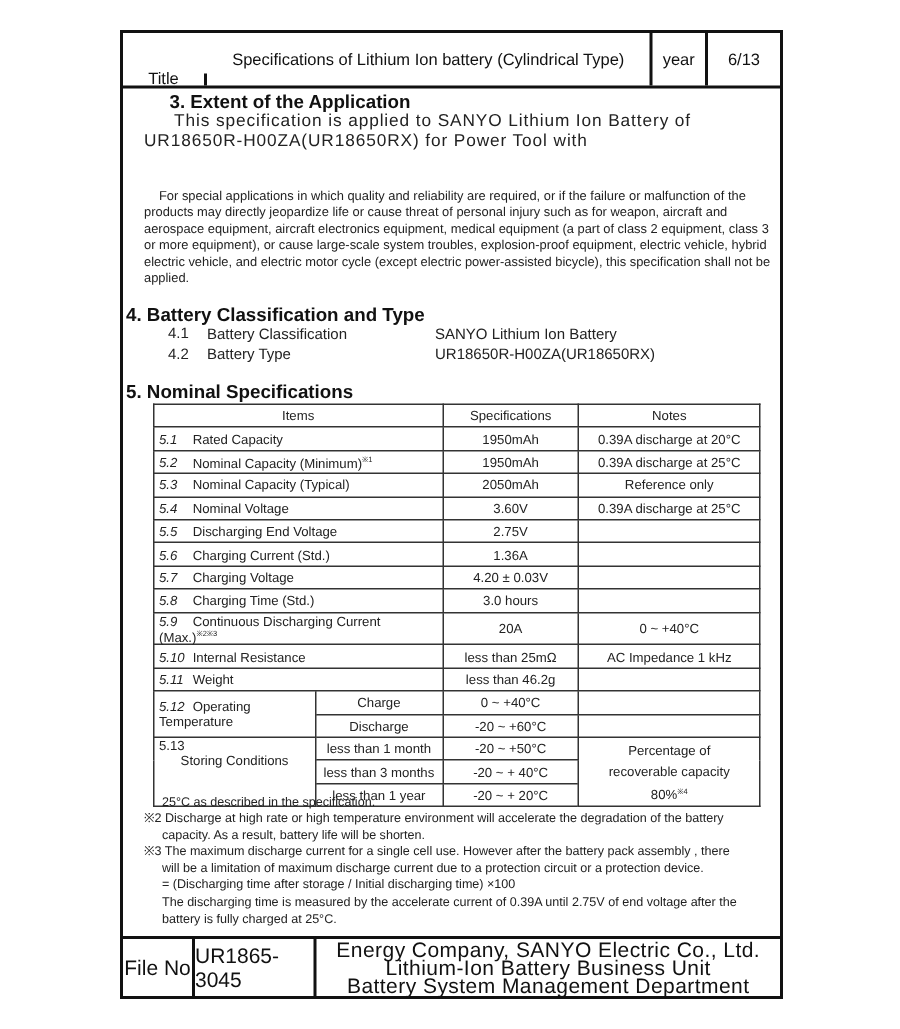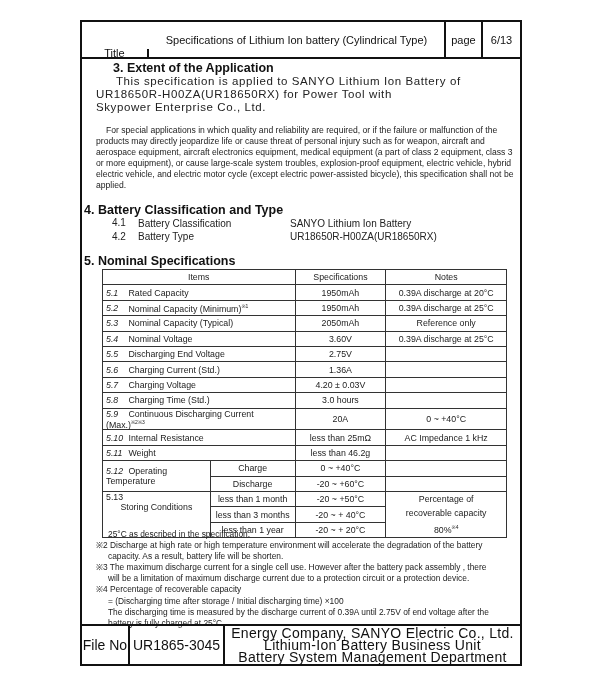--- a/index.html
+++ b/index.html
@@ -1,60 +1,59 @@
 <!DOCTYPE html>
 <html><head>
 <meta charset="utf-8">
 <style>
   html, body { margin: 0; padding: 0; background: #ffffff; }
   body { width: 600px; height: 686px; position: relative; font-family: "Liberation Sans", sans-serif; color: #111; overflow: hidden; }
   .frame { position: absolute; left: 80px; top: 20px; width: 442px; height: 646px; border: 2px solid #111; box-sizing: border-box; }
   .hdr { position: absolute; left: 0; top: 0; width: 100%; height: 37px; display: flex; border-bottom: 2px solid #111; box-sizing: border-box; }
   .hdr > div { display: flex; align-items: center; justify-content: center; font-size: 11px; border-right: 2px solid #111; box-sizing: border-box; }
   .hdr > div:last-child { border-right: none; }
-  .c-title-lbl { width: 67px; margin-top: 27px; }
+  .c-title-lbl { width: 56px; margin-top: 27px; }
   .c-title { width: 297px; }
   .c-page-lbl { width: 37px; }
   .c-page { flex: 1; }
   .sec { position: absolute; left: 2px; font-weight: bold; font-size: 12.5px; }
   .mono-para { position: absolute; left: 14px; font-size: 11.5px; line-height: 13px; letter-spacing: 0.6px; color: #222; }
   .small-para { position: absolute; left: 14px; width: 420px; font-size: 8.6px; line-height: 11px; color: #222; }
   .cls { position: absolute; font-size: 10px; color: #222; }
   table.spec { position: absolute; left: 20px; top: 247px; width: 405px; border-collapse: collapse; font-size: 8.8px; color: #222; }
   table.spec td, table.spec th { border: 1px solid #333; padding: 0 3px; height: 14.4px; font-weight: normal; }
   table.spec th { text-align: center; }
   .num { display: inline-block; width: 20px; font-style: italic; }
   .ctr { text-align: center; }
   sup { font-size: 5px; }
   .notes { position: absolute; left: 14px; top: 507px; width: 420px; font-size: 8.4px; line-height: 11.1px; color: #222; }
   .notes .ind { padding-left: 12px; }
   .notes .ind2 { padding-left: 12px; }
   .ftr { position: absolute; left: 0; bottom: 0; width: 100%; height: 40px; display: flex; border-top: 2px solid #111; box-sizing: border-box; }
   .ftr > div { display: flex; align-items: center; justify-content: center; border-right: 2px solid #111; box-sizing: border-box; font-size: 14px; }
   .ftr > div:last-child { border-right: none; }
   .f-lbl { width: 48px; }
-  .f-no { width: 95px; }
+  .f-no { width: 81px; }
   .f-org { flex: 1; flex-direction: column; font-size: 10.5px; line-height: 12px; letter-spacing: 0.3px; }
 </style>
 </head>
 <body>
 
 <div class="frame">
 
   <div class="hdr">
     <div class="c-title-lbl">Title</div>
     <div class="c-title">Specifications of Lithium Ion battery (Cylindrical Type)</div>
-    <div class="c-page-lbl">page</div>
+    <div class="c-page-lbl">year</div>
     <div class="c-page">6/13</div>
   </div>
 
   <div class="sec" style="top:39px;margin-left:29px;">3. Extent of the Application</div>
   <div class="mono-para" style="top:53px; left:34px;">This specification is applied to SANYO Lithium Ion Battery of</div>
   <div class="mono-para" style="top:66px;">UR18650R-H00ZA(UR18650RX)  for Power Tool with</div>
-  <div class="mono-para" style="top:79px;">Skypower Enterprise Co., Ltd.</div>
   <div class="small-para" style="top:103px; text-indent:10px;">For special applications in which quality and reliability are required, or if the failure or malfunction of the products may directly jeopardize life or cause threat of personal injury such as for weapon, aircraft and aerospace equipment, aircraft electronics equipment, medical equipment (a part of class 2 equipment, class 3 or more equipment), or cause large-scale system troubles, explosion-proof equipment, electric vehicle, hybrid electric vehicle, and electric motor cycle (except electric power-assisted bicycle), this specification shall not be applied.</div>
 
   <div class="sec" style="top:181px;">4. Battery Classification and Type</div>
   <div class="cls" style="top:195px; left:30px;text-align:right;">4.1</div>
   <div class="cls" style="top:196px; left:56px;">Battery Classification</div>
   <div class="cls" style="top:196px; left:208px;">SANYO Lithium Ion Battery</div>
   <div class="cls" style="top:209px; left:30px;">4.2</div>
   <div class="cls" style="top:209px; left:56px;">Battery Type</div>
   <div class="cls" style="top:209px; left:208px;">UR18650R-H00ZA(UR18650RX)</div>
 
@@ -162,23 +161,22 @@
     </tr>
   </tbody>
     </table>
 
   <div class="notes">
     <div class="ind">25°C  as described in the specification.</div>
     <div>※2 Discharge at high rate or high temperature environment will accelerate the degradation of the battery</div>
     <div class="ind">capacity. As a result, battery life will be shorten.</div>
     <div>※3 The maximum discharge current for a single cell use. However after the battery pack assembly , there</div>
     <div class="ind">will be a limitation of maximum discharge current due to a protection circuit or a protection device.</div>
-    <div>※4 Percentage of recoverable capacity</div>
     <div class="ind">= (Discharging time after storage / Initial discharging time) ×100</div>
-    <div class="ind2">The discharging time is measured by the discharge current of 0.39A until 2.75V of end voltage after the</div>
+    <div class="ind2">The discharging time is measured by the accelerate current of 0.39A until 2.75V of end voltage after the</div>
     <div class="ind2">battery is fully charged at 25°C.</div>
   </div>
 
   <div class="ftr">
     <div class="f-lbl">File No</div>
     <div class="f-no">UR1865-3045</div>
     <div class="f-org">
       <div>Energy Company, SANYO Electric Co., Ltd.</div>
       <div>Lithium-Ion  Battery  Business Unit</div>
       <div>Battery System Management Department</div>

